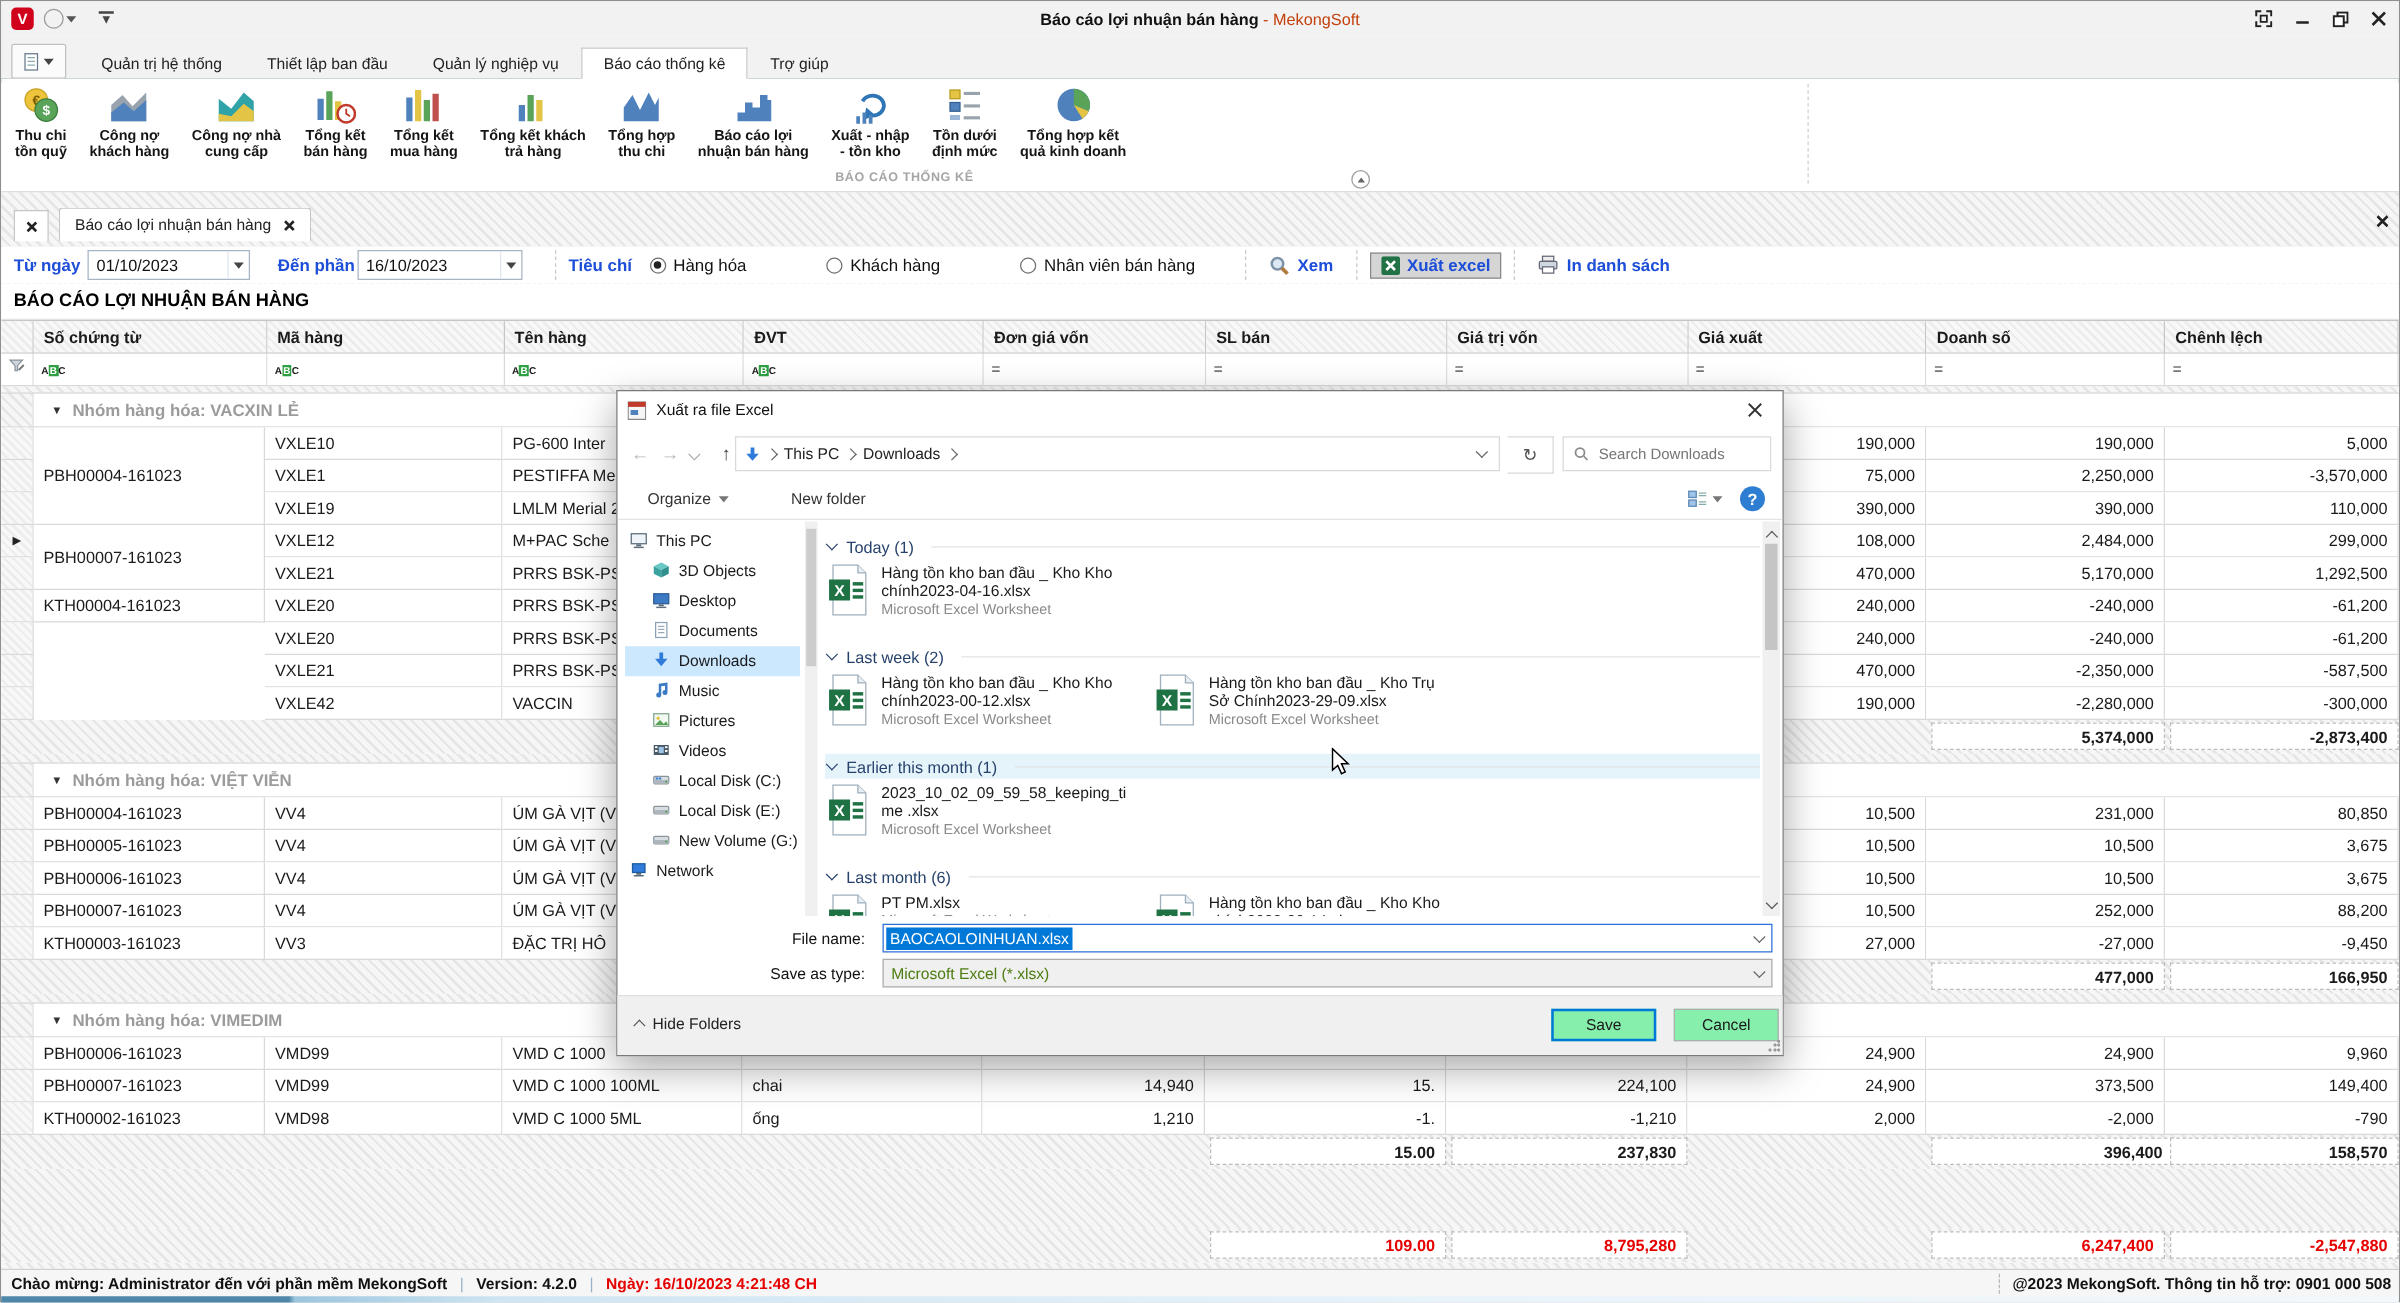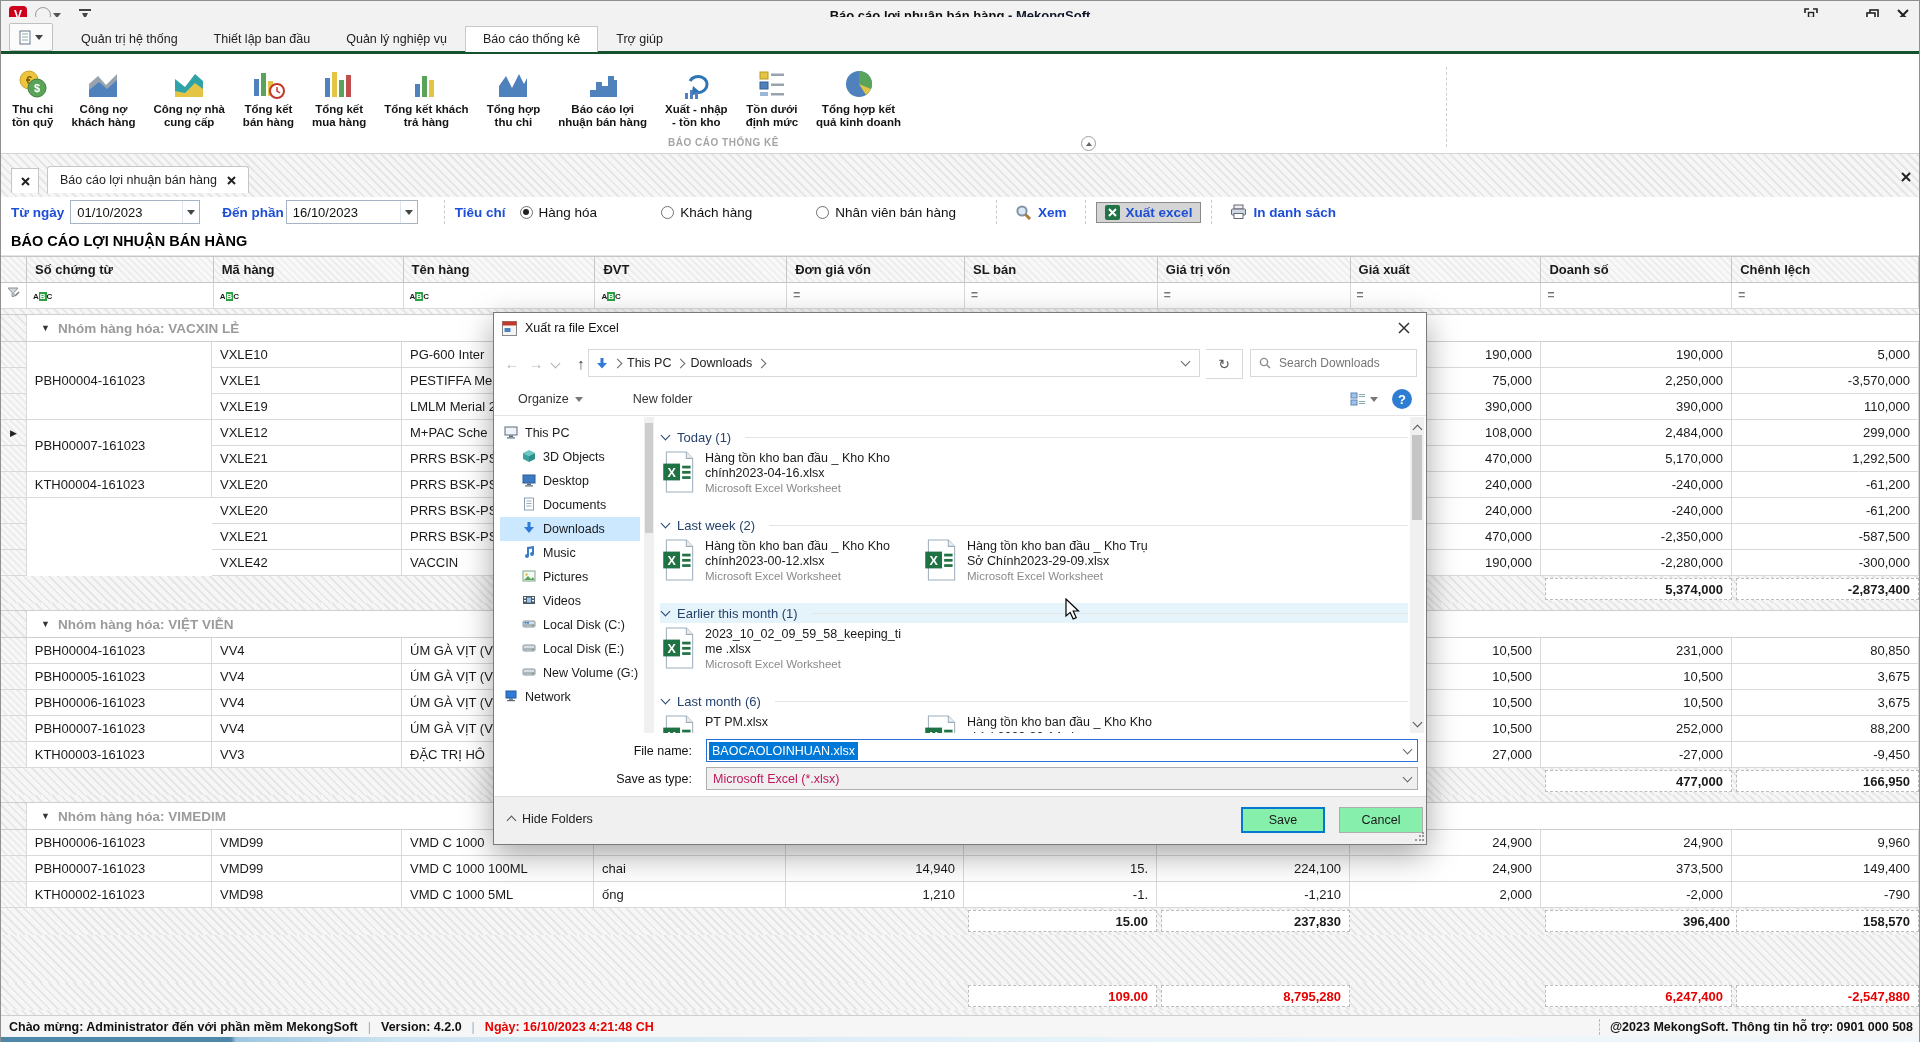--- a/index.html
+++ b/index.html
@@ -13,26 +13,26 @@
   #titlebar{position:absolute;top:0;left:0;right:0;height:28px;background:#f2f2f2;display:flex;align-items:center;}
   .tb-left{display:flex;align-items:center;gap:8px;padding-left:8px;}
   .vlogo{width:18px;height:18px;border-radius:4px;background:#d0021b;color:#fff;font-weight:bold;font-size:12px;
          display:flex;align-items:center;justify-content:center;}
   .tb-circle{width:14px;height:14px;border:1.5px solid #9a9a9a;border-radius:50%;}
   .tb-caret{width:0;height:0;border-left:4px solid transparent;border-right:4px solid transparent;border-top:5px solid #555;margin-left:2px;}
   .tb-pin{width:12px;border-top:2px solid #444;position:relative;height:10px;margin-left:10px;}
   .tb-pin:after{content:"";position:absolute;left:3px;top:2px;border-left:3px solid transparent;border-right:3px solid transparent;border-top:6px solid #444;}
   #title-center{position:absolute;left:50%;transform:translateX(-50%);white-space:nowrap;font-size:13px;}
   #title-center .main{font-weight:bold;color:#111;}
-  #title-center .suffix{color:#0f172a;font-weight:bold;}
+  #title-center .suffix{color:#c2410c;font-weight:normal;}
   .tb-right{position:absolute;right:10px;top:0;height:28px;display:flex;align-items:center;gap:18px;}
   .tb-btn svg{display:block;}
 
   
-  #tabrow{position:absolute;top:16px;left:0;right:0;height:34px;background:#f2f2f2;border-bottom:3px solid #14532d;}
+  #tabrow{position:absolute;top:28px;left:0;right:0;height:34px;background:#f2f2f2;border-bottom:3px solid #14532d;}
   #appmenu-btn{position:absolute;left:8px;top:6px;width:42px;height:26px;border:1px solid #c0c0c0;background:#fbfbfb;
                display:flex;align-items:center;justify-content:center;gap:3px;border-radius:2px;}
   #tabs{position:absolute;left:62px;bottom:-1px;display:flex;}
   .rtab{height:25px;line-height:25px;padding:0 17px;font-size:12.5px;color:#222;border:1px solid transparent;border-bottom:none;}
   .rtab.active{background:#fff;border-color:#c9c9c9;}
 
   
   #ribbon{position:absolute;top:62px;left:0;right:0;height:90px;background:#fff;border-bottom:1px solid #d4d4d4;}
   #ribbon-items{display:flex;align-items:flex-start;height:72px;padding-left:2px;}
   .ritem{display:flex;flex-direction:column;align-items:center;padding:3px 9px 0 9px;text-align:center;}
@@ -163,21 +163,21 @@
   .fl-scroll{position:absolute;right:2px;top:0;bottom:0;width:14px;background:#f0f0f0;}
   .fl-thumb{position:absolute;left:2px;top:18px;width:10px;height:85px;background:#c5c5c5;}
   .fl-up{position:absolute;top:4px;left:4px;} .fl-dn{position:absolute;bottom:4px;left:4px;}
   .d-field{position:absolute;left:0;height:24px;display:flex;align-items:center;}
   .d-flabel{width:206px;text-align:right;font-size:12.5px;color:#111;padding-right:8px;box-sizing:border-box;}
   .fname-combo{position:absolute;left:212px;right:8px;height:23px;border:1px solid #2a6fd8;display:flex;align-items:center;
                box-sizing:border-box;font-size:12.5px;}
   .fname-combo .selbg{background:#0078d7;color:#fff;padding:2px 3px;margin-left:2px;}
   .fname-combo .arrow,.stype-combo .arrow{position:absolute;right:6px;}
   .stype-combo{position:absolute;left:212px;right:8px;height:23px;border:1px solid #adadad;background:#f0f0f0;display:flex;
-               align-items:center;box-sizing:border-box;font-size:12.5px;padding-left:6px;color:#be185d;}
+               align-items:center;box-sizing:border-box;font-size:12.5px;padding-left:6px;color:#4d7c0f;}
   .d-footer{position:absolute;left:0;right:0;bottom:0;height:47px;background:#f0f0f0;border-top:1px solid #dfdfdf;}
   .hidefolders{position:absolute;left:14px;top:15px;display:flex;align-items:center;gap:7px;font-size:12.5px;color:#222;}
   .dlg-btn{position:absolute;top:10px;width:84px;height:26px;background:#86efac;border:1px solid #adadad;
            font-size:12.5px;display:flex;align-items:center;justify-content:center;box-sizing:border-box;}
   #btn-save{left:747px;border:2px solid #0078d7;}
   #btn-cancel{left:845px;}
   .grip{position:absolute;right:2px;bottom:2px;width:10px;height:10px;
         background:radial-gradient(circle at 2px 8px,#999 1px,transparent 1.5px),
                    radial-gradient(circle at 6px 8px,#999 1px,transparent 1.5px),
                    radial-gradient(circle at 6px 4px,#999 1px,transparent 1.5px),

